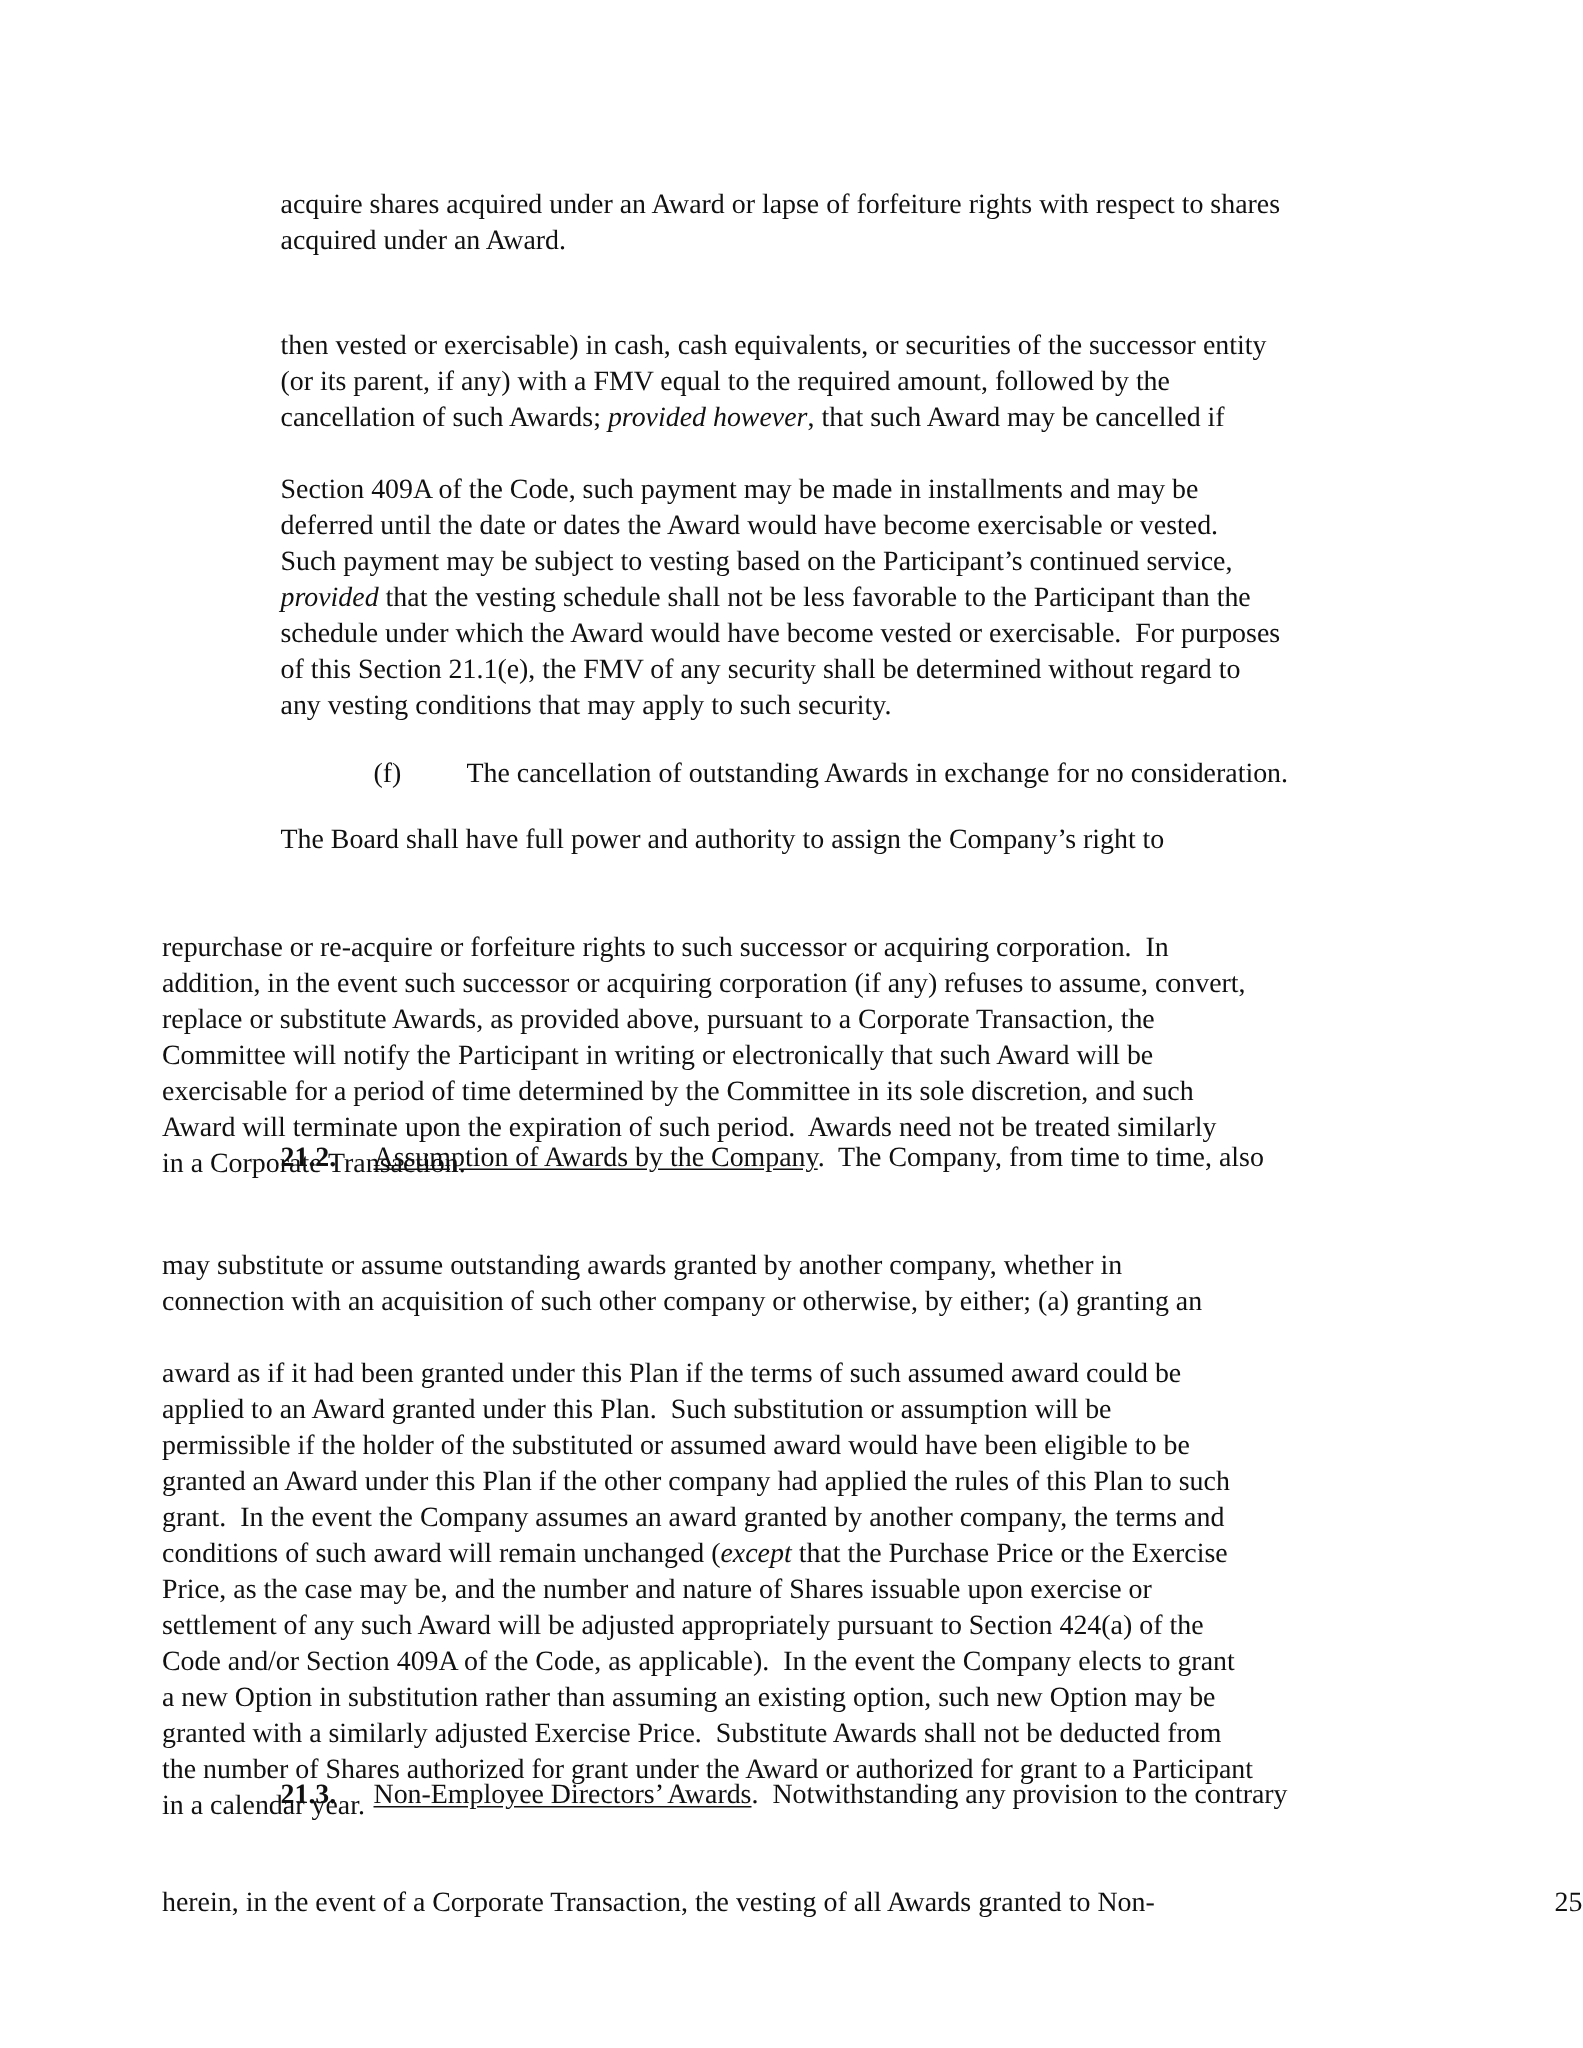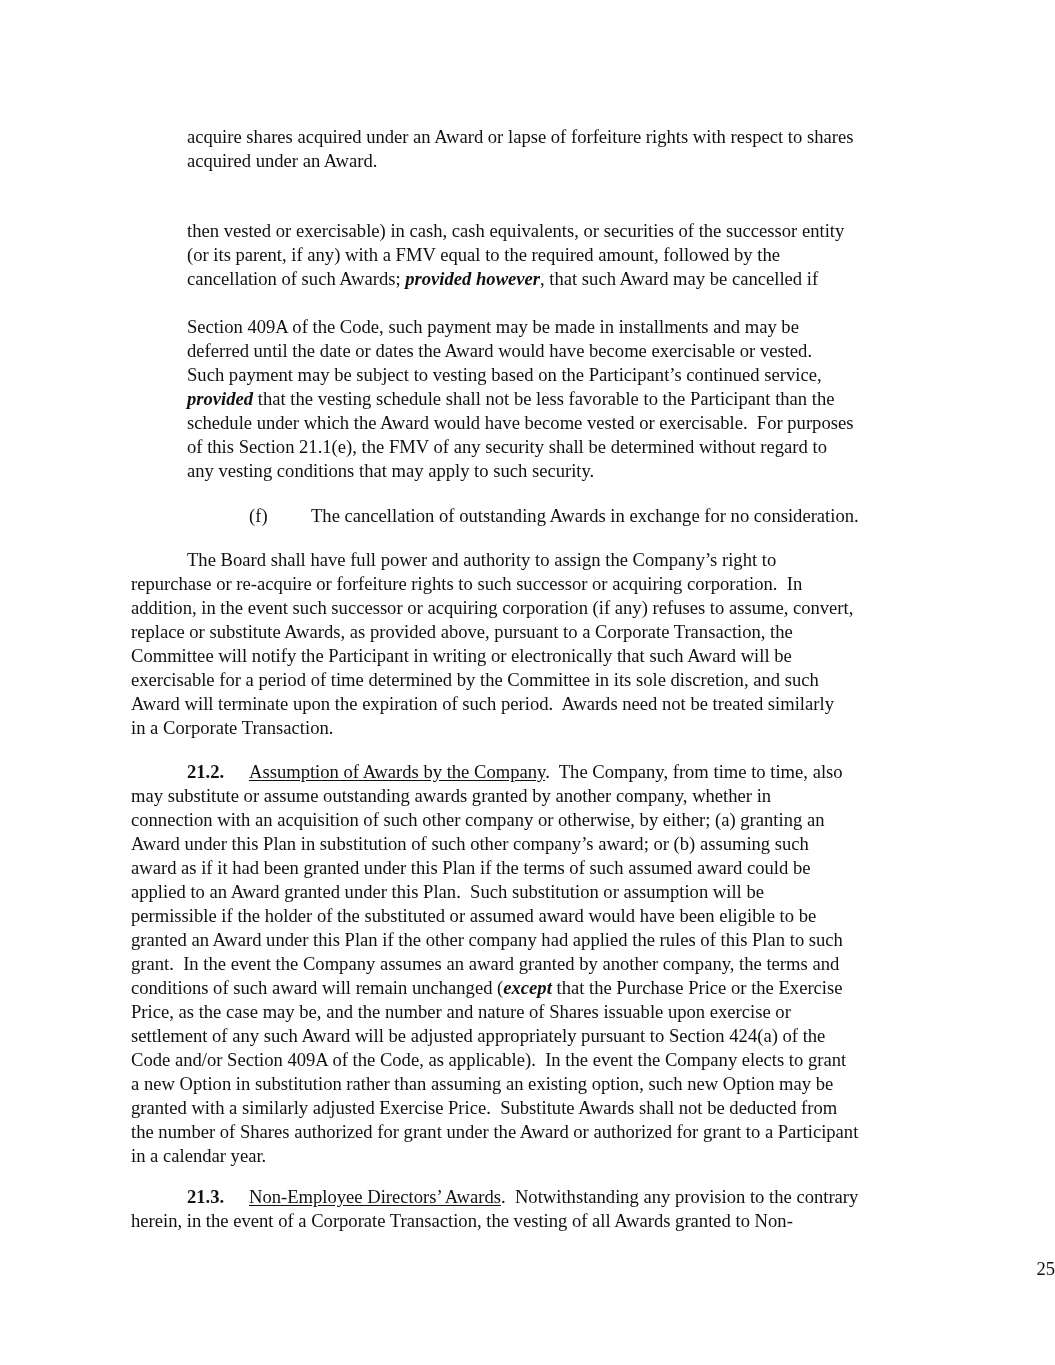--- a/index.html
+++ b/index.html
@@ -6,22 +6,22 @@
     body { width: 1055px; height: 1365px; position: relative; overflow: hidden; }
     .page {
       position: absolute; left: 0; top: 0; width: 1055px; height: 1365px;
       font-family: "Liberation Serif", "DejaVu Serif", serif;
       font-size: 18.6px; color: #111111;
     }
     .line {
       position: absolute; white-space: pre; line-height: 24px; height: 24px;
     }
     .ind { left: 187px; }
-    .full { left: 131px; }
-    .em { font-style: italic; font-weight: bold; }
+    .full { left: 108px; margin-top: 48px; }
+    .em { font-style: italic; }
     .u { text-decoration: underline; text-underline-offset: 2px; }
     .hdnum { display: inline-block; width: 62px; font-weight: bold; }
     .pagenum { position: absolute; left: 0; width: 1055px; text-align: right; top: 1257px; line-height: 24px; }
   </style>
 </head>
 <body>
 
 <div class="page">
 
   <div class="line ind" style="top:125px">acquire shares acquired under an Award or lapse of forfeiture rights with respect to shares</div>
@@ -45,21 +45,20 @@
   <div class="line full" style="top:596px">addition, in the event such successor or acquiring corporation (if any) refuses to assume, convert,</div>
   <div class="line full" style="top:620px">replace or substitute Awards, as provided above, pursuant to a Corporate Transaction, the</div>
   <div class="line full" style="top:644px">Committee will notify the Participant in writing or electronically that such Award will be</div>
   <div class="line full" style="top:668px">exercisable for a period of time determined by the Committee in its sole discretion, and such</div>
   <div class="line full" style="top:692px">Award will terminate upon the expiration of such period.  Awards need not be treated similarly</div>
   <div class="line full" style="top:716px">in a Corporate Transaction.</div>
 
   <div class="line ind" style="top:760px"><span class="hdnum">21.2.</span><span class="u">Assumption of Awards by the Company</span><span>.  The Company, from time to time, also</span></div>
   <div class="line full" style="top:784px">may substitute or assume outstanding awards granted by another company, whether in</div>
   <div class="line full" style="top:808px">connection with an acquisition of such other company or otherwise, by either; (a) granting an</div>
-  <div class="line full" style="top:832px">Award under this Plan in substitution of such other company’s award; or (b) assuming such</div>
   <div class="line full" style="top:856px">award as if it had been granted under this Plan if the terms of such assumed award could be</div>
   <div class="line full" style="top:880px">applied to an Award granted under this Plan.  Such substitution or assumption will be</div>
   <div class="line full" style="top:904px">permissible if the holder of the substituted or assumed award would have been eligible to be</div>
   <div class="line full" style="top:928px">granted an Award under this Plan if the other company had applied the rules of this Plan to such</div>
   <div class="line full" style="top:952px">grant.  In the event the Company assumes an award granted by another company, the terms and</div>
   <div class="line full" style="top:976px"><span>conditions of such award will remain unchanged (</span><span class="em">except</span><span> that the Purchase Price or the Exercise</span></div>
   <div class="line full" style="top:1000px">Price, as the case may be, and the number and nature of Shares issuable upon exercise or</div>
   <div class="line full" style="top:1024px">settlement of any such Award will be adjusted appropriately pursuant to Section 424(a) of the</div>
   <div class="line full" style="top:1048px">Code and/or Section 409A of the Code, as applicable).  In the event the Company elects to grant</div>
   <div class="line full" style="top:1072px">a new Option in substitution rather than assuming an existing option, such new Option may be</div>

